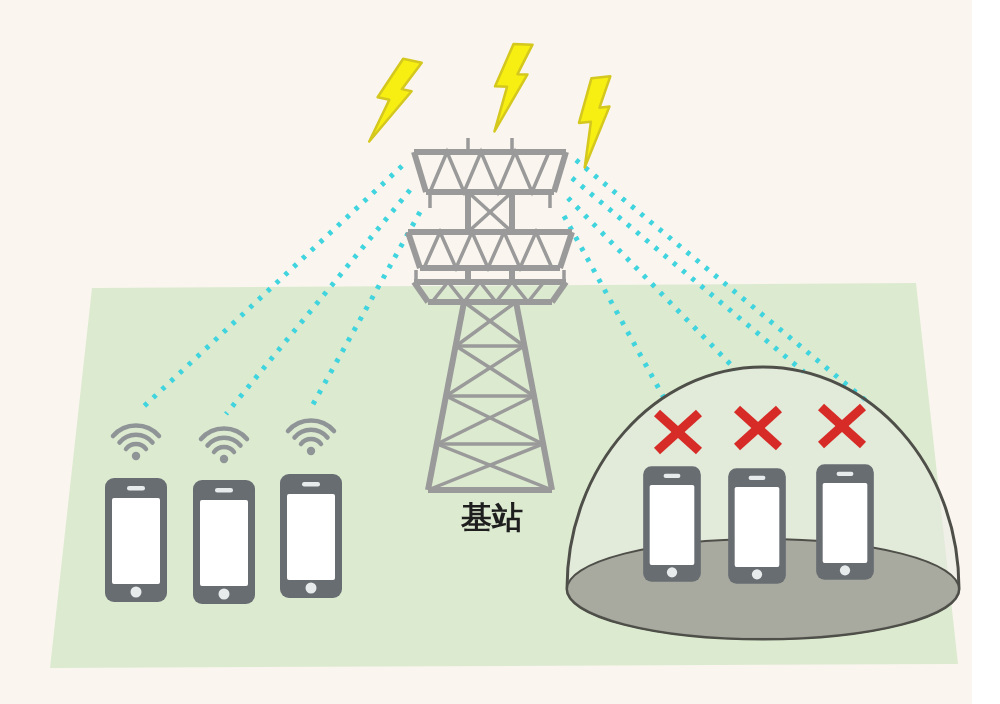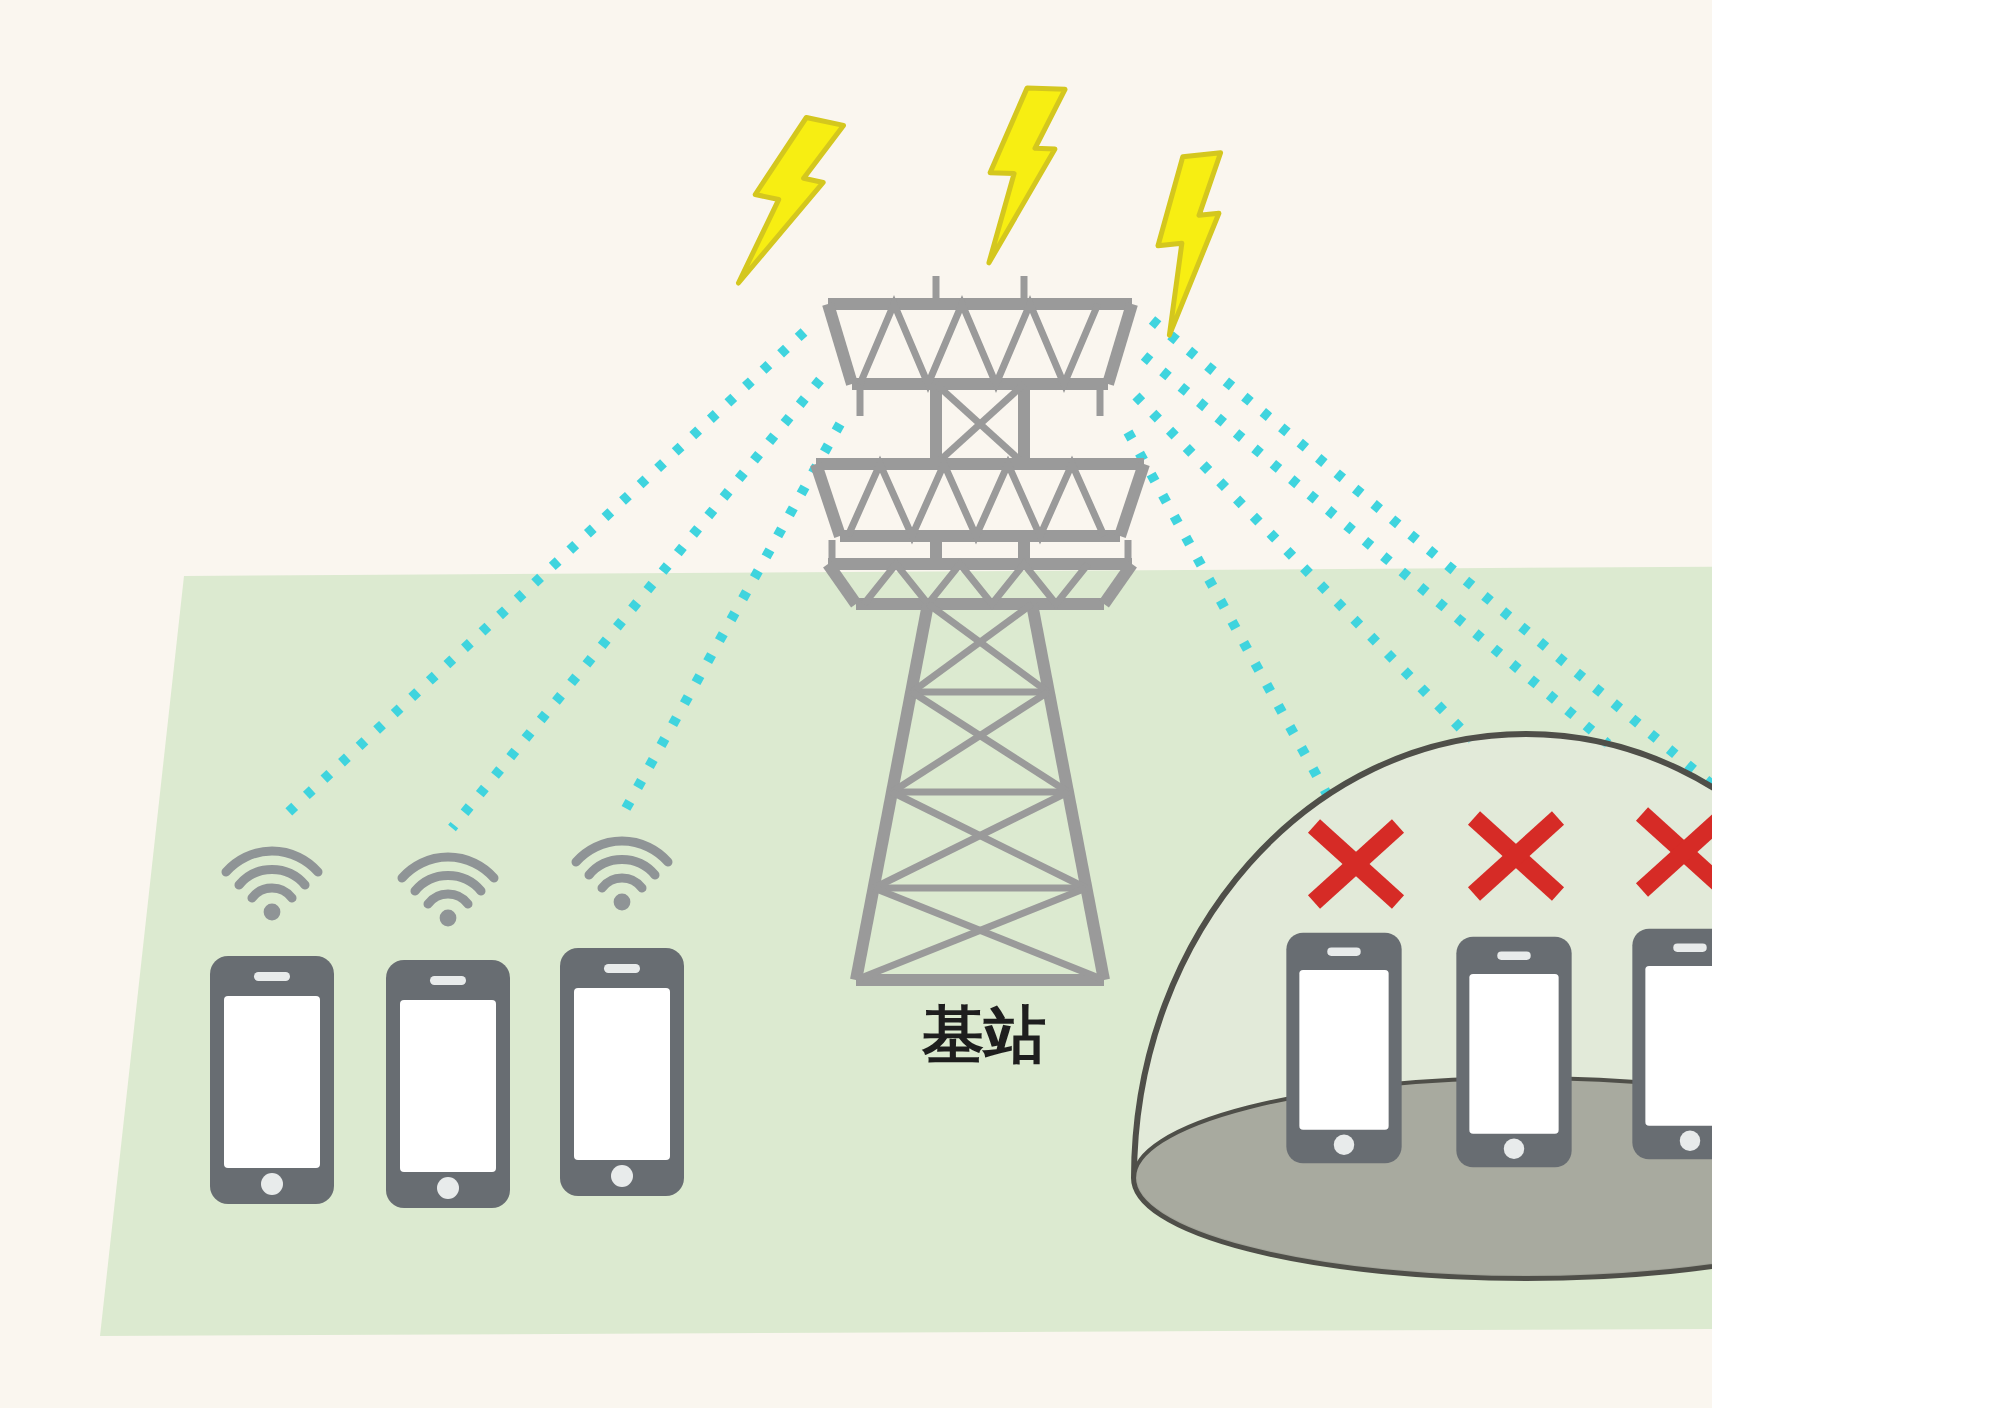--- a/index.html
+++ b/index.html
@@ -1,18 +1,18 @@
 <!DOCTYPE html>
 <html style="--bg: #faf6ef; --ground: #dcead0; --tower: #9a9a9a; --signal: #3fd4de; --bolt: #f7ee12; --bolt-outline: #d4c71e; --wifi: #8f9496; --phone-body: #686d72; --phone-screen: #ffffff; --phone-detail: #e8ebeb; --cross: #d62b26; --dome-fill: #e8eae2; --dome-outline: #4f4f49; --dome-base: #a4a79c; --label: #1e1e1e;"><head>
 <meta charset="utf-8">
 <style>
   html,body{margin:0;padding:0;}
   .stage{
     position:relative;
-    width:856px;height:704px;
+    width:972px;height:704px;
     background:var(--bg,#faf6ef);
     overflow:hidden;
     font-family:"DejaVu Sans", sans-serif;
   }
   svg{display:block;}
   .ground{fill:var(--ground,#dcead0);stroke:none;}
   .tower-main{stroke:var(--tower,#9a9a9a);stroke-width:6;fill:none;}
   .tower-lattice{stroke:var(--tower,#9a9a9a);stroke-width:3.5;fill:none;}
   .signal{stroke:var(--signal,#3fd4de);stroke-width:5;fill:none;stroke-dasharray:4 8;}
   .bolt{fill:var(--bolt,#f7ee12);stroke:var(--bolt-outline,#d4c71e);stroke-width:2.5;stroke-linejoin:round;}

